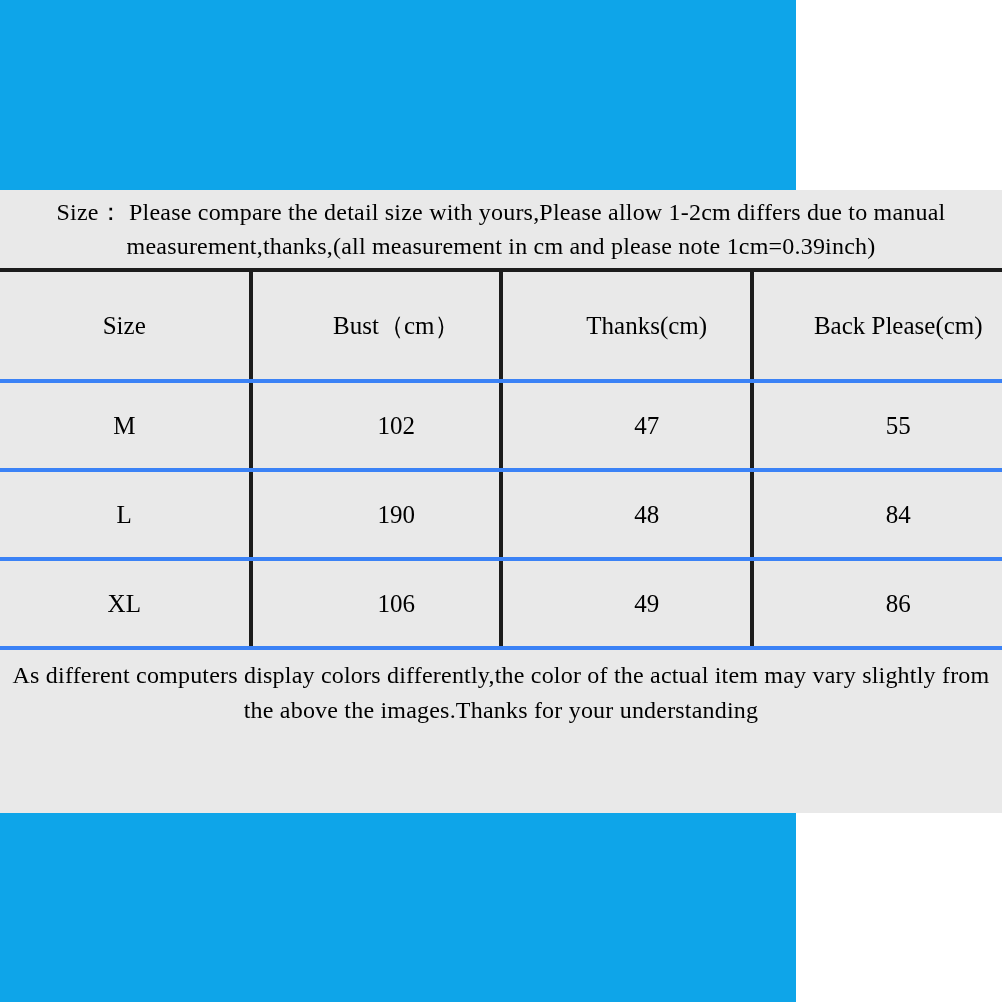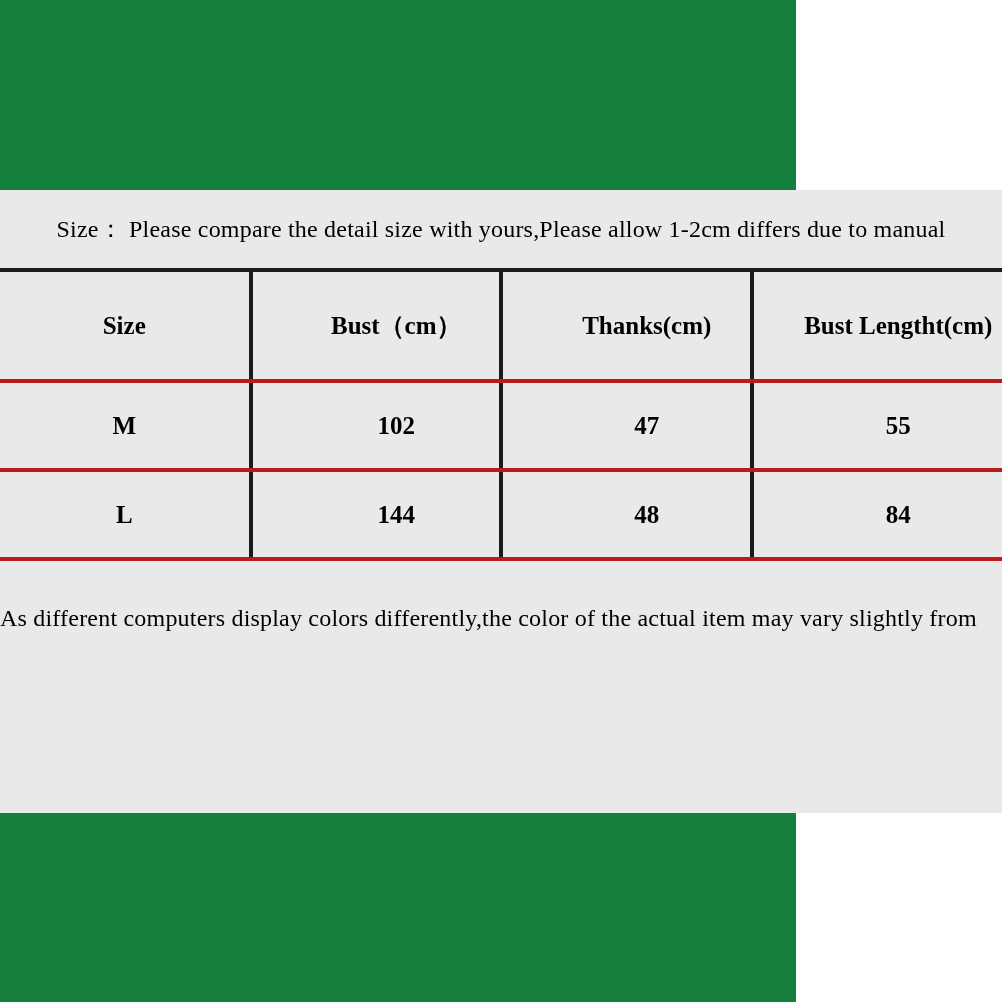--- a/index.html
+++ b/index.html
@@ -9,21 +9,21 @@
     height: 1002px;
     background: #ffffff;
     font-family: "Liberation Serif", serif;
     color: #000000;
     overflow: hidden;
   }
   .canvas {
     position: relative;
     width: 796px;
     height: 1002px;
-    background: #15803d;
+    background: #0ea5e9;
   }
   .panel {
     position: absolute;
     top: 190px;
     left: 0;
     width: 1002px;
     height: 623px;
     background: #e9e9e9;
     overflow: hidden;
   }
@@ -40,86 +40,93 @@
   table.size-table {
     width: 1002px;
     border-collapse: collapse;
     table-layout: fixed;
     text-align: center;
   }
   table.size-table col { width: 25%; }
   table.size-table th,
   table.size-table td {
     border-top: 4px solid #1c1c1c;
-    border-bottom: 4px solid #b91c1c;
+    border-bottom: 4px solid #3b82f6;
     padding: 0;
     vertical-align: middle;
-    font-weight: bold;
+    font-weight: normal;
   }
   table.size-table th + th,
   table.size-table td + td {
     border-left: 4px solid #1c1c1c;
     padding-left: 41px;
   }
   table.size-table thead th {
     height: 107px;
     font-size: 25px;
   }
   table.size-table tbody td {
     height: 85px;
     font-size: 25px;
   }
   .footer {
     padding-top: 8px;
-    text-align: left;
+    text-align: center;
     font-size: 24px;
     line-height: 35px;
     letter-spacing: 0.2px;
-    margin-top: 32px;
   }
 </style>
 </head>
 <body>
 
 <div class="canvas">
   <div class="panel">
 
     <div class="notice">
       <div>Size： Please compare the detail size with yours,Please allow 1-2cm differs due to manual</div>
+      <div>measurement,thanks,(all measurement in cm and please note 1cm=0.39inch)</div>
     </div>
 
     <table class="size-table">
       <colgroup>
           <col>
           <col>
           <col>
           <col>
         </colgroup>
       <thead>
         <tr>
           <th>Size</th>
           <th>Bust（cm）</th>
           <th>Thanks(cm)</th>
-          <th>Bust Lengtht(cm)</th>
+          <th>Back Please(cm)</th>
         </tr>
       </thead>
       <tbody>
         <tr>
           <td>M</td>
           <td>102</td>
           <td>47</td>
           <td>55</td>
         </tr>
         <tr>
           <td>L</td>
-          <td>144</td>
+          <td>190</td>
           <td>48</td>
           <td>84</td>
+        </tr>
+        <tr>
+          <td>XL</td>
+          <td>106</td>
+          <td>49</td>
+          <td>86</td>
         </tr>
       </tbody>
     </table>
 
     <div class="footer">
       <div>As different computers display colors differently,the color of the actual item may vary slightly from</div>
+      <div>the above the images.Thanks for your understanding</div>
     </div>
 
   </div>
 </div>
 
 </body></html>

